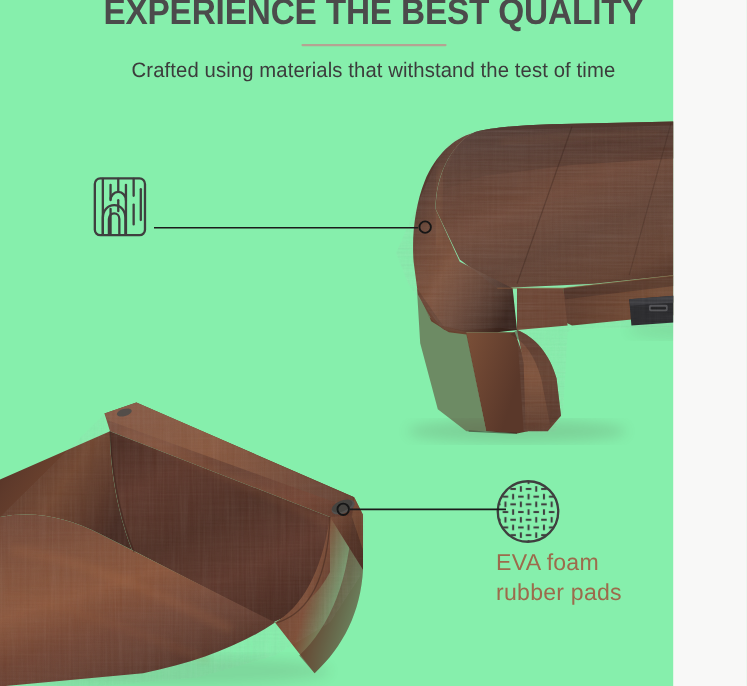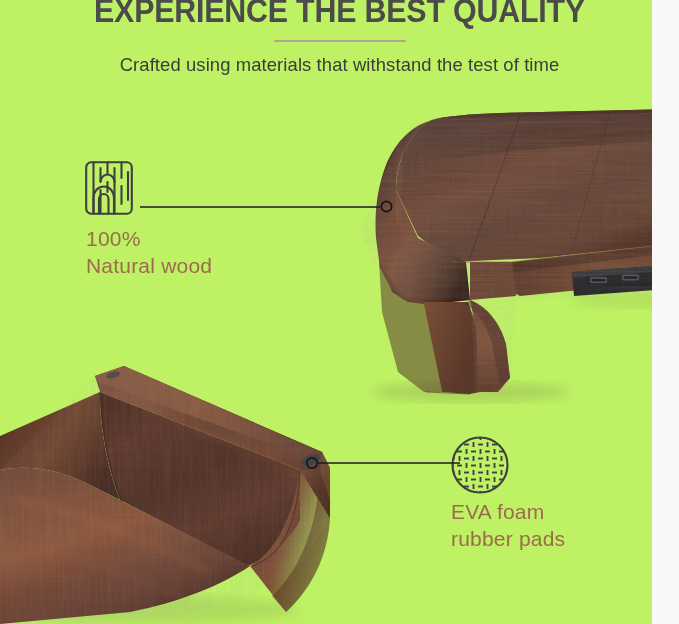--- a/index.html
+++ b/index.html
@@ -2,21 +2,21 @@
 <html><head>
 <meta charset="utf-8">
 <style>
   html,body{margin:0;padding:0;}
   body{
     width:679px;height:624px;overflow:hidden;
     background:#f7f7f7;
     font-family:"Liberation Sans","DejaVu Sans",sans-serif;
     position:relative;
   }
-  #stage{position:absolute;inset:0;width:612px;height:624px;overflow:hidden;background:#bef264;padding-left:40px;}
+  #stage{position:absolute;inset:0;width:612px;height:624px;overflow:hidden;background:#86efac;}
 
   
   .hdr{position:absolute;left:0;top:0;width:679px;text-align:center;z-index:40;}
   .hdr-title{
     margin:0;padding:0;
     font-size:33px;line-height:32px;
     font-weight:700;letter-spacing:-0.2px;
     color:#4b4b4b;
     font-family:"Liberation Sans Narrow","Liberation Sans",sans-serif;
     transform:scaleX(0.92);transform-origin:50% 0;
@@ -337,24 +337,20 @@
       <path d="M24.5,53.4 L24.5,39 C24.5,36.2 22.4,34 19.8,34
                C17.2,34 15,36.2 15,39 L15,53.4"></path>
     </g>
   </svg>
 
   <svg class="leader leader-wood" viewBox="0 0 258 22" width="258" height="22">
     <line x1="0" y1="11" x2="240" y2="11" stroke="#1b1b1b" stroke-width="1.5"></line>
     <circle cx="246.5" cy="10.5" r="5.2" fill="none" stroke="#161616" stroke-width="1.7"></circle>
   </svg>
 
-  <div class="lbl-wood">
-    <div>100%</div>
-    <div>Natural wood</div>
-  </div>
 
   <svg class="ico-foam" viewBox="0 0 62 62" width="62" height="62">
     <defs>
       <clipPath id="foamClip">
           <circle cx="31" cy="31" r="27.5"></circle>
         </clipPath>
       <pattern id="weave" x="0" y="0" width="14" height="14" patternUnits="userSpaceOnUse">
         <g stroke="#3f3f3f" stroke-width="1.9" stroke-linecap="butt">
           <line x1="3.5" y1="1" x2="3.5" y2="6"></line>
           <line x1="8" y1="3.5" x2="13" y2="3.5"></line>

